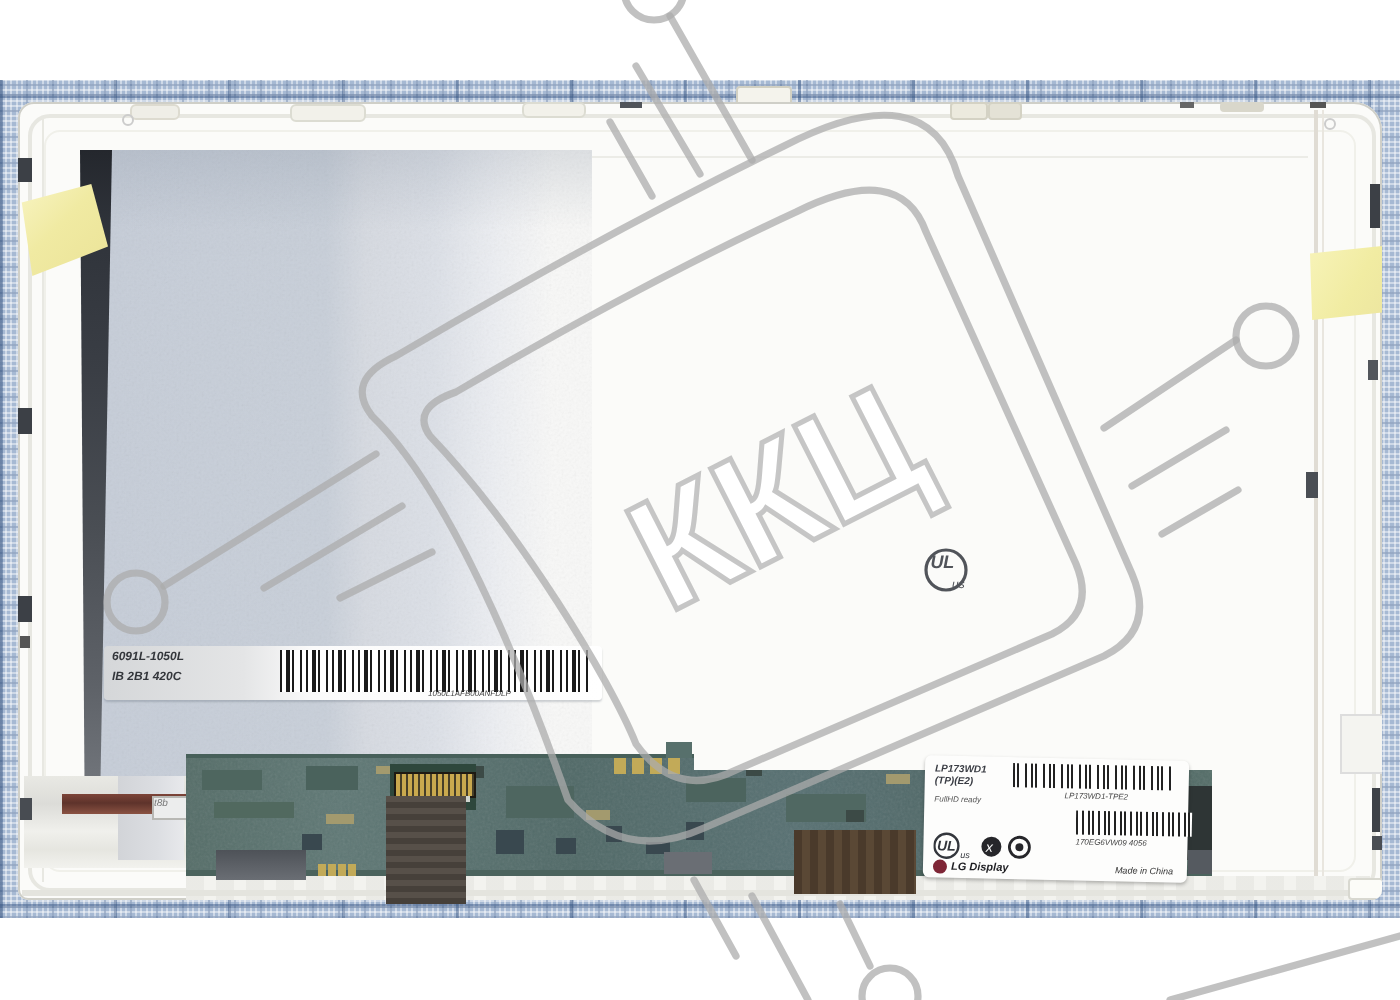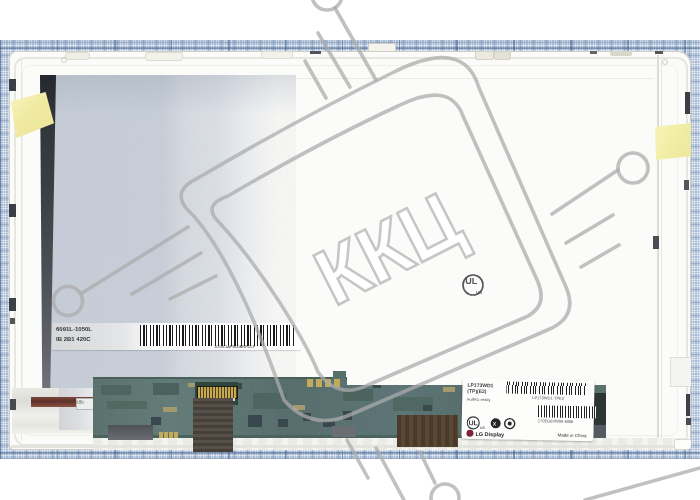--- a/index.html
+++ b/index.html
@@ -21,21 +21,21 @@
     repeating-linear-gradient(90deg, rgba(255,255,255,.45) 0 1px, rgba(0,0,0,0) 1px 2.6px);">
 </div>
 
 <div class="abs" style="left:0;top:47px;width:700px;height:1.5px;background:rgba(48,80,126,.45);"></div>
 
 <div class="abs" style="left:0;top:452px;width:700px;height:1.5px;background:rgba(48,80,126,.45);"></div>
 
 <div class="abs" style="left:368px;top:43px;width:26px;height:10px;background:#f4f3ec;border:1px solid #d2d0c2;border-radius:2px 2px 0 0;"></div>
 
 <div class="abs" style="left:9px;top:51px;width:682px;height:399px;background:#fbfbf9;
-  border-radius:8px 14px 5px 5px;box-shadow:0 0 0 1px #cfcfc8 inset;overflow:hidden;">
+  border-radius:8px 14px 5px 5px;box-shadow:0 0 0 1px #cfcfc8 inset;overflow:hidden;font-style:italic;">
 
   <div class="abs" style="left:5px;top:6px;width:670px;height:385px;border:2px solid #e7e7e1;border-radius:11px;"></div>
 
   <div class="abs" style="left:13px;top:14px;width:654px;height:369px;border:1px solid #f0f0ea;border-radius:8px;"></div>
 
   <div class="abs" style="left:648px;top:4px;width:2px;height:390px;background:#e0dcd4;"></div>
   <div class="abs" style="left:652px;top:4px;width:1px;height:390px;background:#e9e6df;"></div>
 
   <div class="abs" style="left:12px;top:8px;width:1px;height:382px;background:#e8e8e2;"></div>
 

